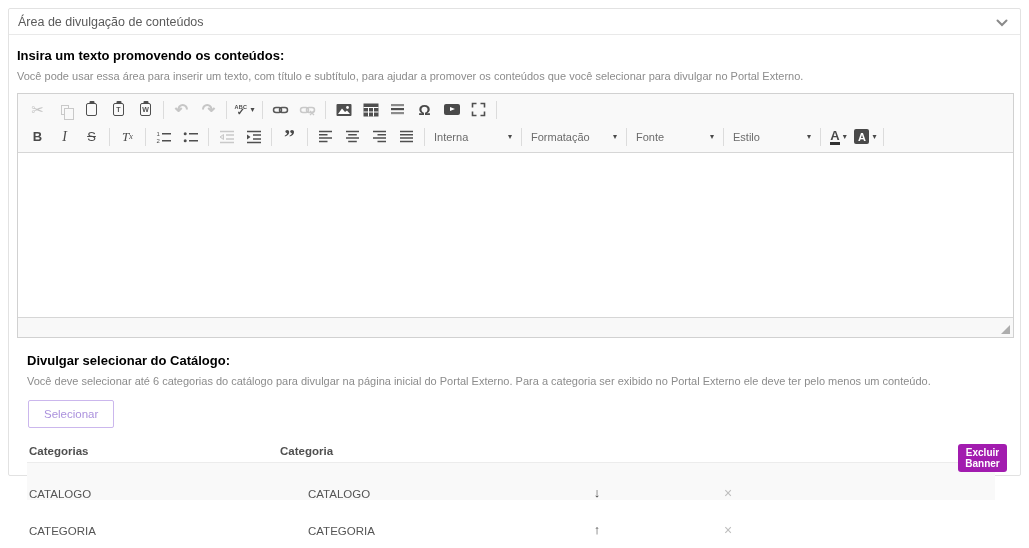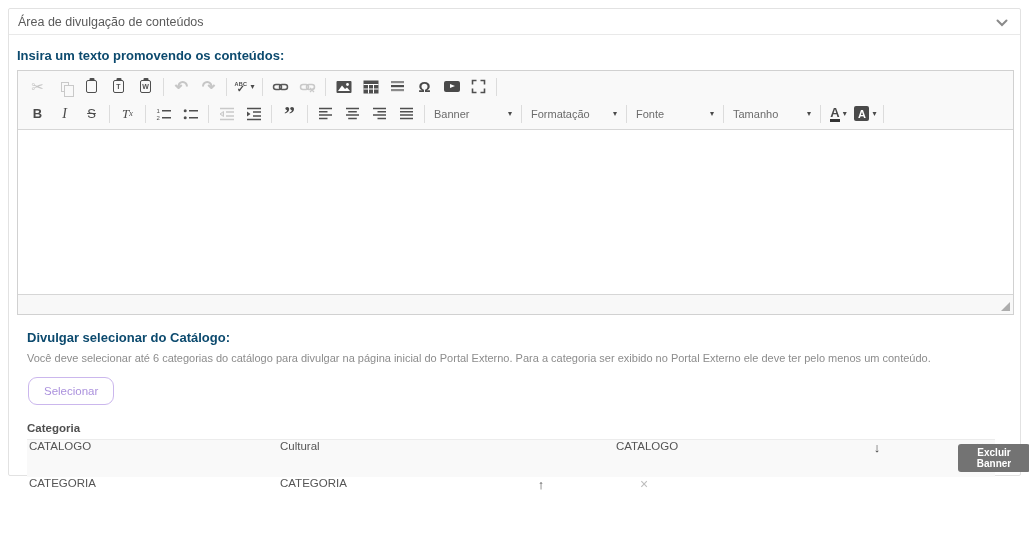--- a/index.html
+++ b/index.html
@@ -12,21 +12,21 @@
     position:absolute; left:8px; top:8px; width:1013px; height:468px;
     background:#fff; border:1px solid #e2e2e2; border-radius:2px;
   }
   .panel-header {
     height:26px; display:flex; align-items:center; justify-content:space-between;
     padding:0 12px 0 9px; border-bottom:1px solid #e9e9e9; cursor:pointer;
   }
   .panel-title { font-size:12.5px; color:#5a5a5a; }
   .panel-body { padding:13px 8px 0 8px; }
 
-  .sec-heading { font-size:13px; font-weight:bold; color:#0c4a6e; margin:0 0 7px 0; }
+  .sec-heading { font-size:13px; font-weight:bold; color:#000000; margin:0 0 7px 0; }
   .sec-desc { font-size:11px; color:#8c8c8c; margin:0 0 11px 0; }
 
   
   .editor { border:1px solid #d1d1d1; width:997px; }
   .toolbar { background:#f9f9f9; padding:2px 6px; border-bottom:1px solid #d6d6d6; }
   .tb-row { display:flex; align-items:center; height:27px; }
   .tb-btn {
     min-width:25px; height:23px; display:flex; align-items:center; justify-content:center;
     color:#4a4a4a; font-size:13px; cursor:pointer; margin:0 1px; position:relative;
   }
@@ -71,59 +71,60 @@
 
   .editor-content { height:164px; background:#fff; font-size:12px; color:#333; padding:4px 8px; outline:none; }
   .editor-footer { height:20px; background:#f8f8f8; border-top:1px solid #d6d6d6; position:relative; }
   .resize-handle { position:absolute; right:3px; bottom:3px; width:0; height:0;
           border-left:9px solid transparent; border-bottom:9px solid #adadad; cursor:nwse-resize; }
 
   
   .section2 { margin:15px 0 0 10px; }
   .select-btn {
     margin:2px 0 12px 1px; display:inline-block; background:#fff; border:1px solid #cbb7ed;
-    color:#ab91dd; font-size:11.5px; padding:7px 15px; border-radius:9px; cursor:pointer;
+    color:#ab91dd; font-size:11.5px; padding:7px 15px; border-radius:2px; cursor:pointer;
     font-family:"Liberation Sans", sans-serif;
   }
   .cat-table { width:968px; font-size:11.5px; color:#555; }
   .cat-thead { display:flex; align-items:center; height:23px; font-weight:bold; color:#4f4f4f;
           border-bottom:1px solid #ececec; }
-  .cat-row { display:flex; align-items:flex-start; height:37px; }
+  .cat-row { display:flex; align-items:flex-end; height:37px;gap:28px; }
   .cat-row.striped { background:#f9f9f9; }
   .c1 { width:253px; padding-left:2px; }
   .c2 { width:336px; }
   .c3 { width:173px; }
   .c4 { width:176px; text-align:center; }
   .c5 { width:30px; text-align:center; }
   .move-arrow { font-size:13px; color:#3f3f3f; cursor:pointer; display:inline-block; }
   .close-x { font-size:14px; color:#bdbdbd; cursor:pointer; display:inline-block; line-height:14px; }
 
   .tooltip {
-    position:absolute; left:958px; top:444px; width:72px; min-height:28px; z-index:5;
-    background:#737373; color:#fff; font-size:10px; font-weight:bold; border-radius:3px;
+    position:absolute; left:958px; top:444px; width:49px; min-height:28px; z-index:5;
+    background:#a21caf; color:#fff; font-size:10px; font-weight:bold; border-radius:3px;
     display:flex; align-items:center; justify-content:center; text-align:center; padding:2px 4px;
   }
 </style>
 </head>
 <body>
 
 <div class="panel">
 
   <div class="panel-header">
     <span class="panel-title">Área de divulgação de conteúdos</span>
     <span>
       <svg width="12" height="8" viewBox="0 0 12 8">
           <path d="M1.5 1.5 L6 6 L10.5 1.5" stroke="#8a8a8a" stroke-width="2" fill="none" stroke-linecap="round"></path>
         </svg>
     </span>
   </div>
 
   <div class="panel-body">
 
     <div class="sec-heading">Insira um texto promovendo os conteúdos:</div>
+    <div class="sec-desc">Você pode usar essa área para inserir um texto, com título e subtítulo, para ajudar a promover os conteúdos que você selecionar para divulgar no Portal Externo.</div>
 
     <div class="editor">
       <div class="toolbar">
 
         <div class="tb-row">
           <span class="tb-btn dis glyph-cut">✂</span>
           <span class="tb-btn dis">
               <span class="copy-shape"></span>
             </span>
           <span class="tb-btn">
@@ -284,36 +285,36 @@
           </span>
           <span class="tb-btn">
             <svg width="15" height="13" viewBox="0 0 15 13">
                 <g stroke="#4f4f4f" stroke-width="1.5">
                   <path d="M1 1.5 H14 M1 4.8 H14 M1 8.1 H14 M1 11.4 H14"></path>
                 </g>
               </svg>
           </span>
           <span class="sep"></span>
           <span class="tb-select">
-            <span>Banner</span>
+            <span>Interna</span>
             <span class="caret">▾</span>
           </span>
           <span class="sep"></span>
           <span class="tb-select" style="width:96px;">
             <span>Formatação</span>
             <span class="caret">▾</span>
           </span>
           <span class="sep"></span>
           <span class="tb-select">
             <span>Fonte</span>
             <span class="caret">▾</span>
           </span>
           <span class="sep"></span>
           <span class="tb-select">
-            <span>Tamanho</span>
+            <span>Estilo</span>
             <span class="caret">▾</span>
           </span>
           <span class="sep"></span>
           <span class="tb-btn">
             <span class="color-a">A</span>
             <span class="caret">▾</span>
           </span>
           <span class="tb-btn">
             <span class="bg-a">A</span>
             <span class="caret">▾</span>
@@ -330,28 +331,28 @@
     </div>
 
     <div class="section2">
       <div class="sec-heading">Divulgar selecionar do Catálogo:</div>
       <div class="sec-desc">Você deve selecionar até 6 categorias do catálogo para divulgar na página inicial do Portal Externo. Para a categoria ser exibido no Portal Externo ele deve ter pelo menos um conteúdo.</div>
 
       <button class="select-btn">Selecionar</button>
 
       <div class="cat-table">
         <div class="cat-thead">
+          <span class="c1">Categorias</span>
           <span class="c3">Categoria</span>
           <span class="c4"></span>
           <span class="c5"></span>
         </div>
 
         <div class="cat-row striped">
           <span class="c1">CATALOGO</span>
-          <span class="c2">Cultural</span>
           <span class="c3">CATALOGO</span>
           <span class="c4"><span class="move-arrow">↓</span></span>
           <span class="c5"><span class="close-x">×</span></span>
         </div>
 
         <div class="cat-row">
           <span class="c1">CATEGORIA</span>
           <span class="c3">CATEGORIA</span>
           <span class="c4"><span class="move-arrow">↑</span></span>
           <span class="c5"><span class="close-x">×</span></span>

